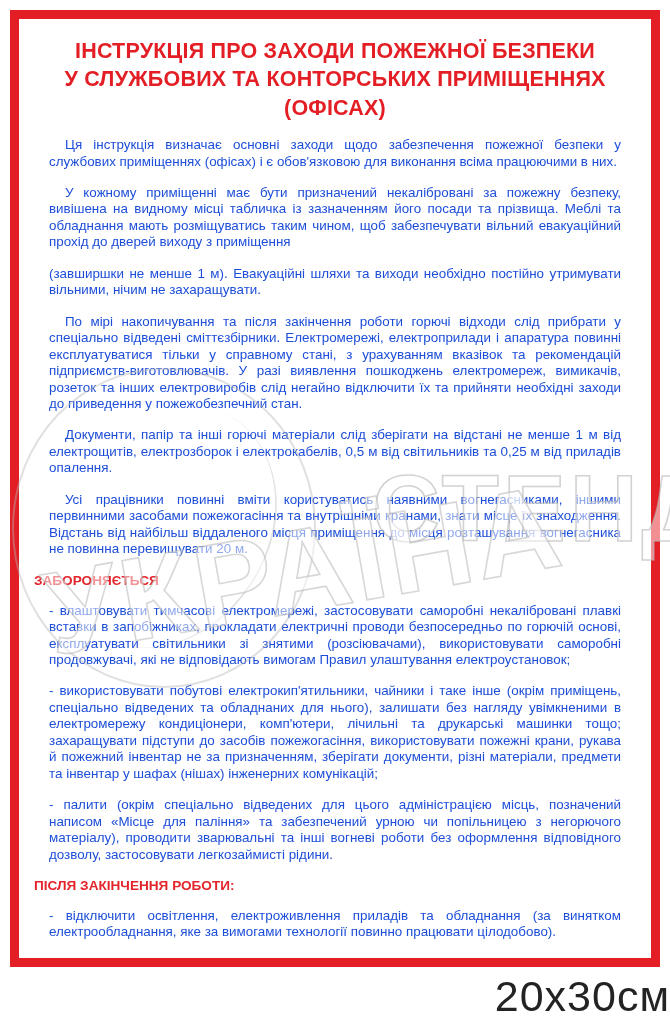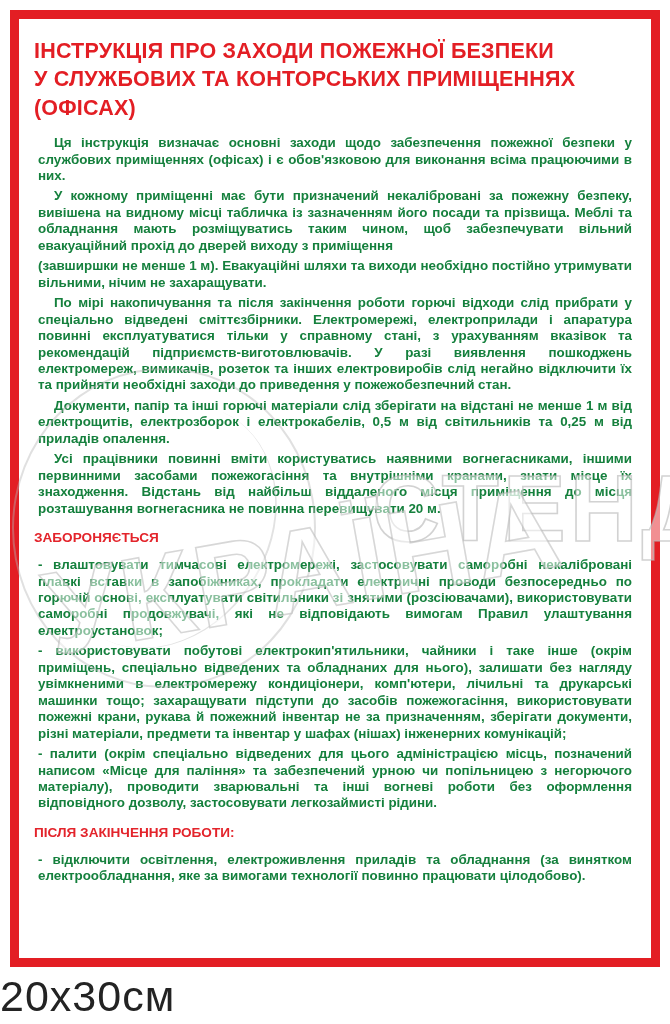--- a/index.html
+++ b/index.html
@@ -25,31 +25,31 @@
     height: 957px;
     box-sizing: border-box;
     border: 9px solid #e31e24;
     background: #ffffff;
     padding: 10px 15px 8px 15px;
     overflow: hidden;
   }
   .title {
     color: #e31e24;
     font-weight: bold;
-    text-align: left;
+    text-align: center;
     font-size: 21.5px;
     line-height: 1.32;
     margin: 8px 0 13px 0;
     letter-spacing: 0.2px;
   }
   .para {
-    margin: 4px;
-    color: #15803d;
+    margin: 15px;
+    color: #1d4ed8;
     font-size: 13.4px;
-    font-weight: bold;
+    font-weight: normal;
     line-height: 16.45px;
     text-align: justify;
   }
   .para.ind { text-indent: 16px; }
   .sec-heading {
     color: #e3242b;
     font-size: 13.6px;
     font-weight: bold;
     margin: 13px 0 12px 0;
   }
@@ -101,21 +101,21 @@
     -webkit-text-stroke: 1.6px rgba(182,182,182,0.55);
     transform: rotate(-10deg);
     transform-origin: left top;
     white-space: nowrap;
   }
   .size-caption {
     position: absolute;
     left: 0;
     top: 972px;
     width: 670px;
-    text-align: left;
+    text-align: right;
     font-size: 43px;
     font-weight: 400;
     color: #232323;
     letter-spacing: 1px;
   }
 </style>
 </head>
 <body>
 
 <div class="page">

